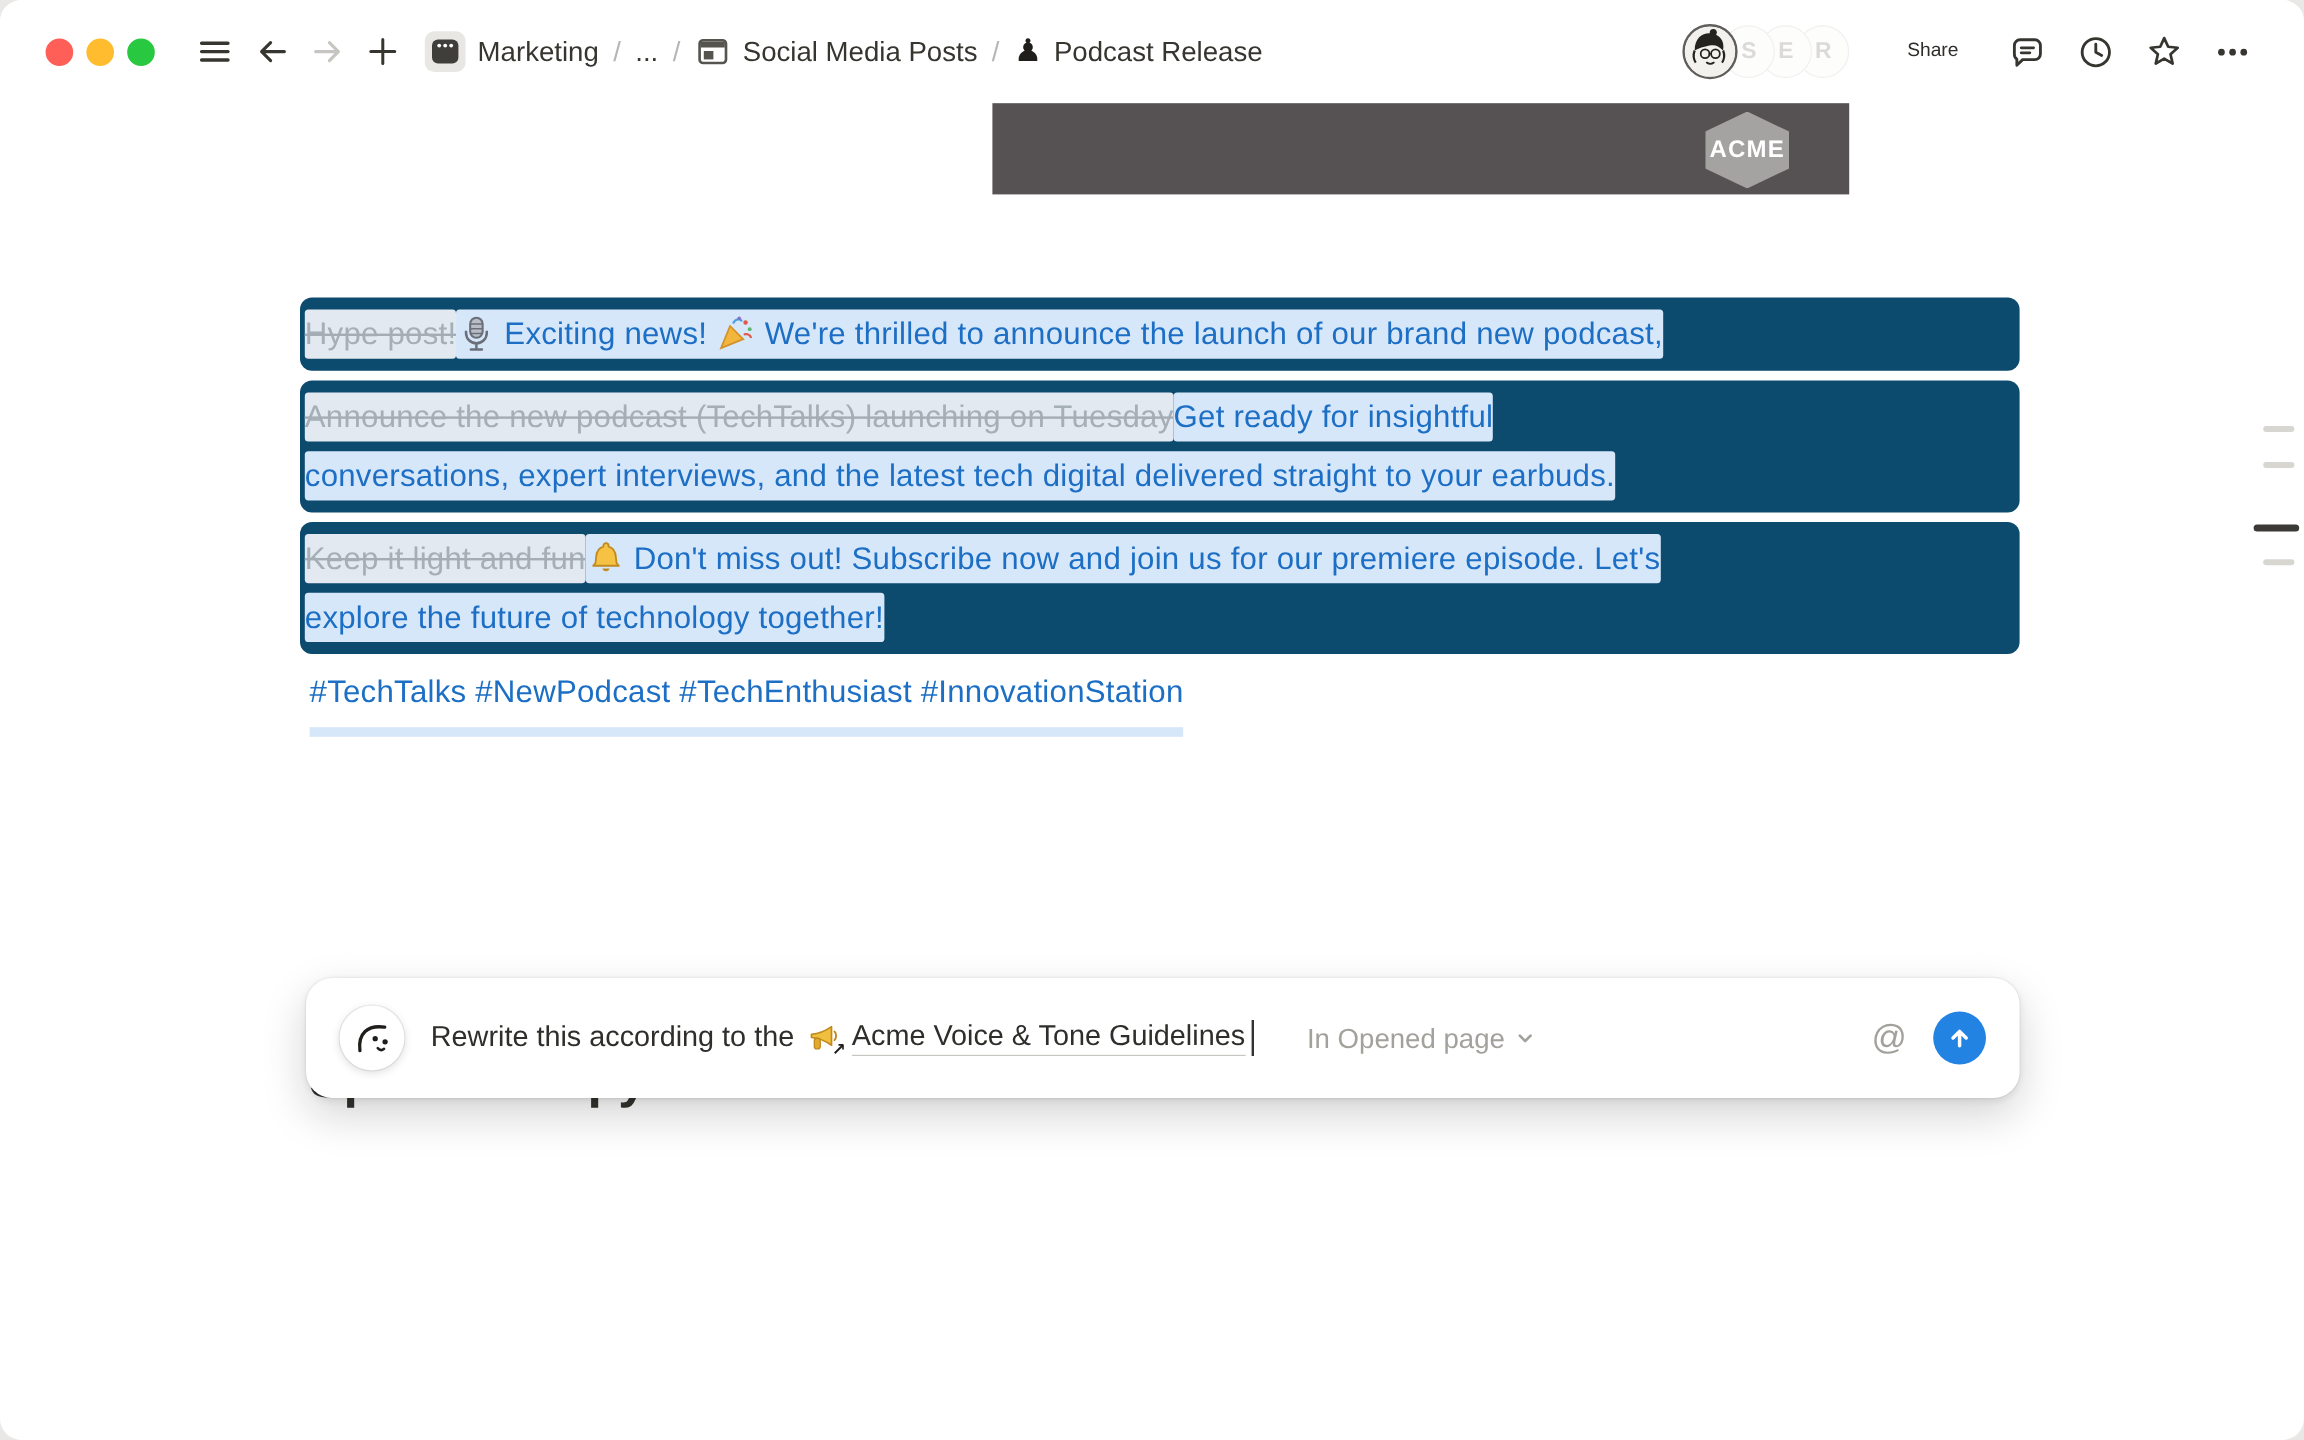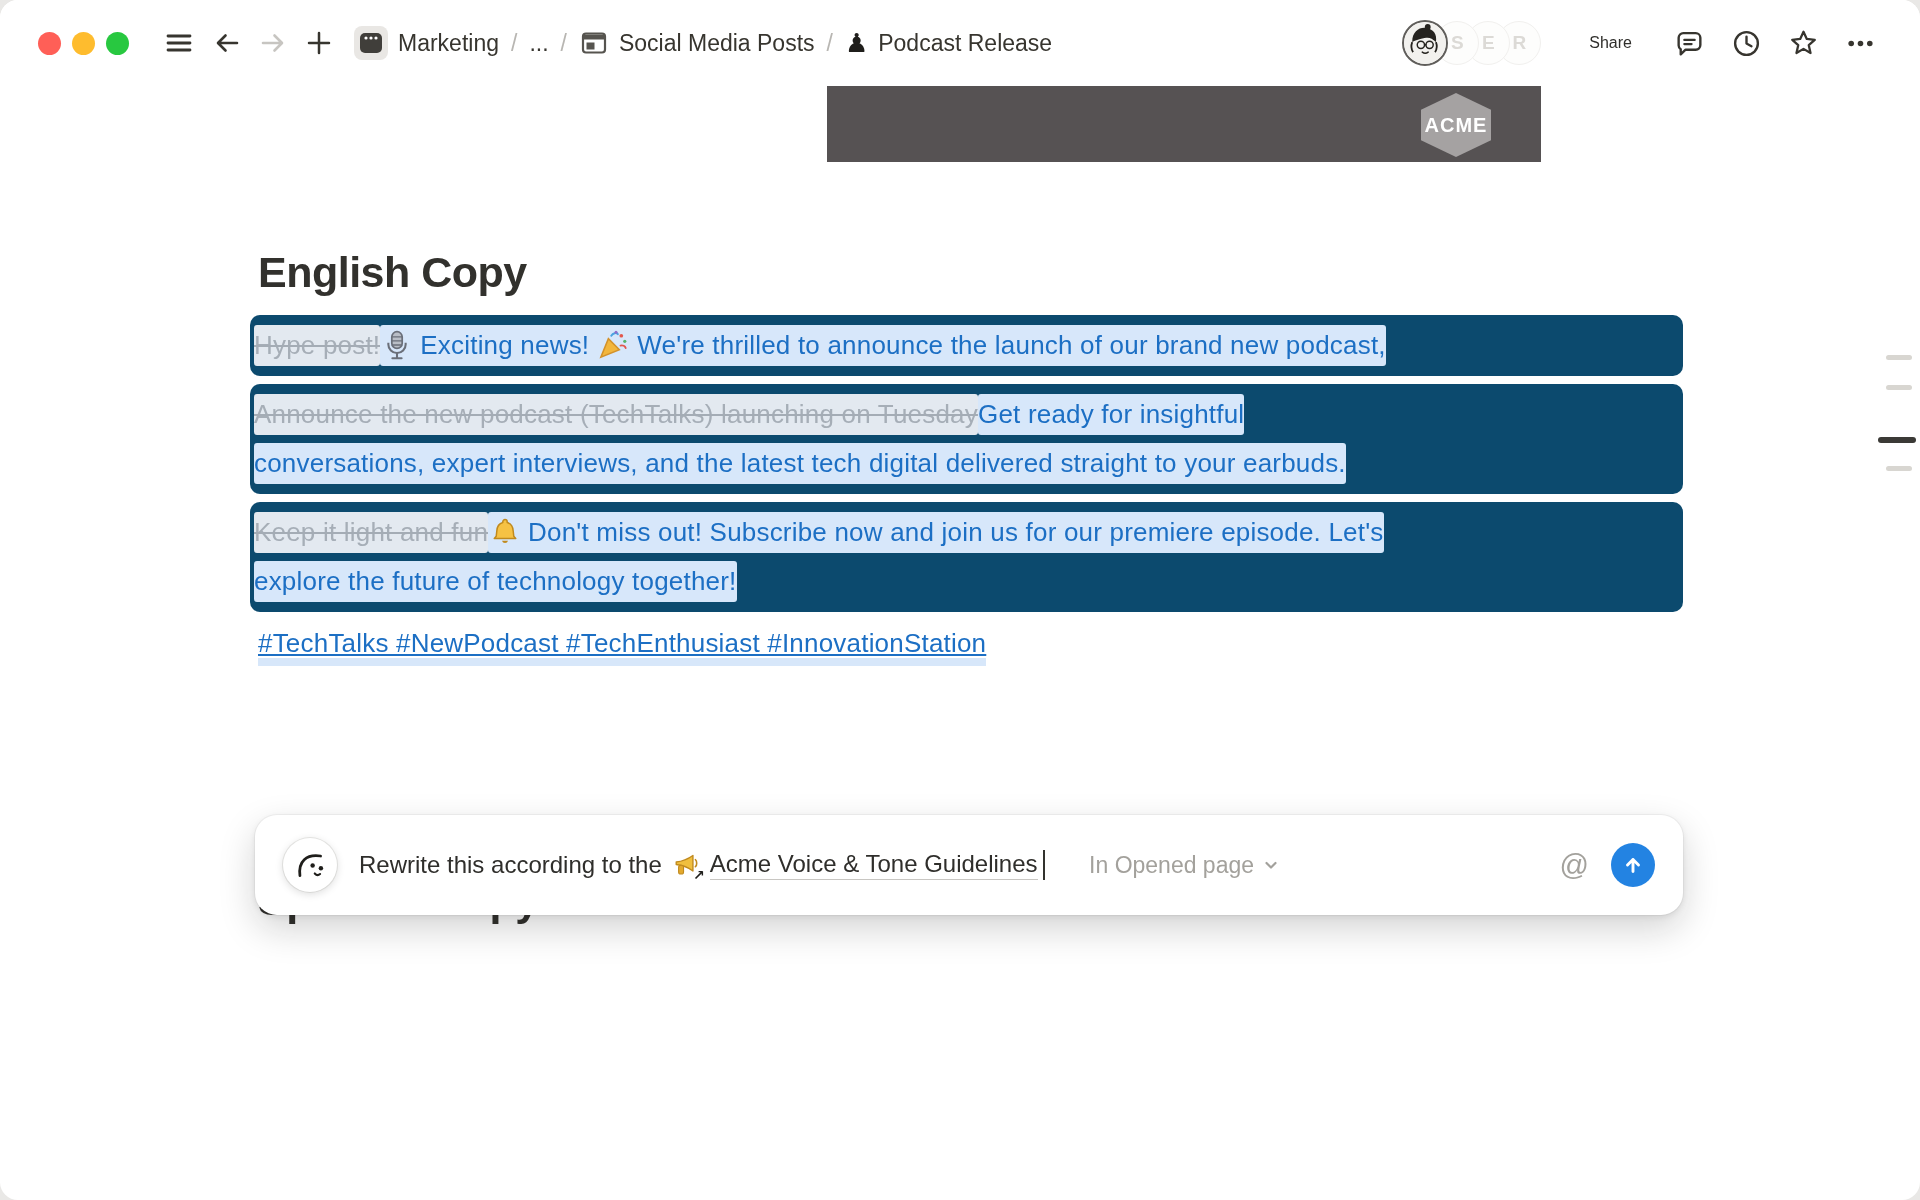--- a/index.html
+++ b/index.html
@@ -65,21 +65,21 @@
     color:#a6aeb7; background:#e3e9f0;
     text-decoration:line-through; text-decoration-thickness:2px; text-decoration-color:#a4acb5;
   }
   .seg-new { color:#1c6fc4; background:#d7e7fa; }
   .emoji { display:inline-block; vertical-align:-6px; }
   .em-mic { margin:0 8px 0 2px; }
   .em-party { margin:0 9px; }
   .em-rocket { margin-left:9px; }
   .em-bell { margin:0 8px 0 2px; }
   .hashtags { margin-top:16px; font-size:26px; letter-spacing:0.2px; }
-  .hashtags span { color:#1c6fc4; border-bottom:8px solid #d7e7fa; padding-bottom:0;text-decoration:underline; }
+  .hashtags span { color:#1c6fc4; border-bottom:8px solid #d7e7fa; padding-bottom:15px; }
 
   
   .next-heading {
     position:absolute; left:258px; top:876px; margin:0; z-index:1;
     font-size:43px; font-weight:bold; color:#32312d; letter-spacing:-0.5px;
   }
 
   
   .ai-card {
     position:absolute; left:255px; top:815px; width:1428px; height:100px; z-index:5;
@@ -224,21 +224,20 @@
     </div>
   </div>
 
   <div class="cover">
     <div class="acme-badge">
       <span>ACME</span>
     </div>
   </div>
 
   <div class="doc">
-    <h1 class="page-heading">English Copy</h1>
 
     <div class="block">
       <div class="line"><span class="seg seg-old">Hype post!</span><span class="seg seg-new"><svg class="emoji em-mic" width="30" height="30" viewBox="0 0 26 26">
               <rect x="8.5" y="1.5" width="9" height="14.5" rx="4.5" fill="#b9bec6" stroke="#6a6f79" stroke-width="1.5"></rect>
               <path d="M8.5 6 h9 M8.5 9.5 h9 M8.5 13 h9" stroke="#6a6f79" stroke-width="1.1"></path>
               <path d="M5.5 11 v1.5 a7.5 7.5 0 0 0 15 0 V11" fill="none" stroke="#6a6f79" stroke-width="1.8"></path>
               <path d="M13 20 v3.5 M9 24.5 h8" stroke="#6a6f79" stroke-width="1.8" stroke-linecap="round"></path>
             </svg><span>Exciting news!</span><svg class="emoji em-party" width="30" height="30" viewBox="0 0 26 26">
               <path d="M2.5 23.5 L9 7.5 L18.5 17 Z" fill="#f2b63c" stroke="#d3922a" stroke-width="1.3"></path>
               <path d="M11.5 5 C13 2.5 16 2 17.2 3.6" stroke="#4aa3e0" fill="none" stroke-width="1.7" stroke-linecap="round"></path>

